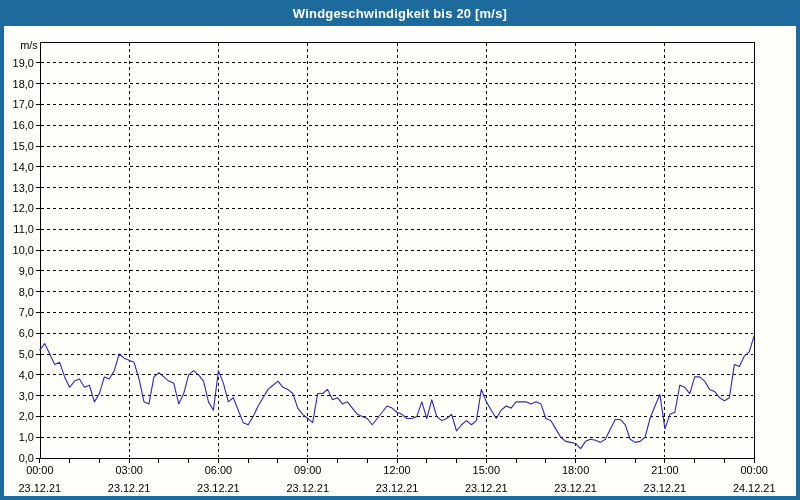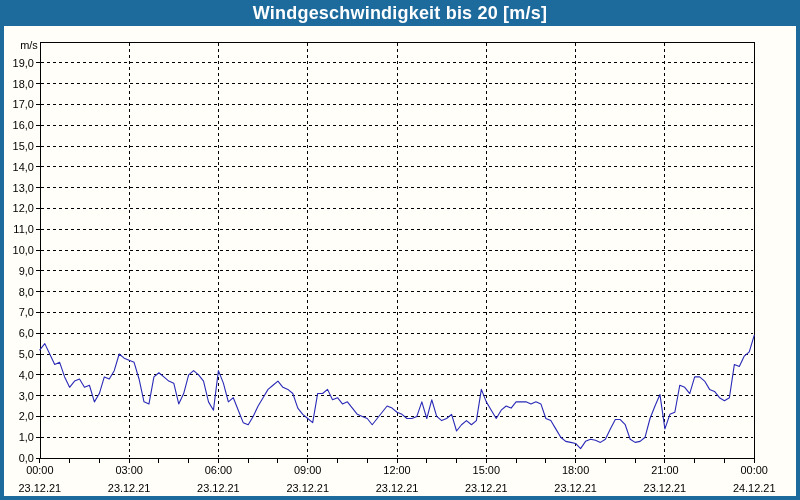--- a/index.html
+++ b/index.html
@@ -8,21 +8,21 @@
     width:800px;height:500px;
     background:#1d6b9d;
     font-family:"Liberation Sans",sans-serif;
     overflow:hidden;
   }
   .titlebar{
     position:absolute;left:0;top:0;width:800px;height:26px;
     display:flex;align-items:center;justify-content:center;
   }
   .titlebar span{
-    color:#ffffff;font-size:18px;font-weight:bold;
+    color:#ffffff;font-size:13px;font-weight:bold;
     letter-spacing:0.2px;
   }
   .content{
     position:absolute;left:4px;top:26px;width:792px;height:470px;
     background:#fffef8;
   }
   svg text{
     font-family:"Liberation Sans",sans-serif;
     font-size:11px;
     fill:#000000;

